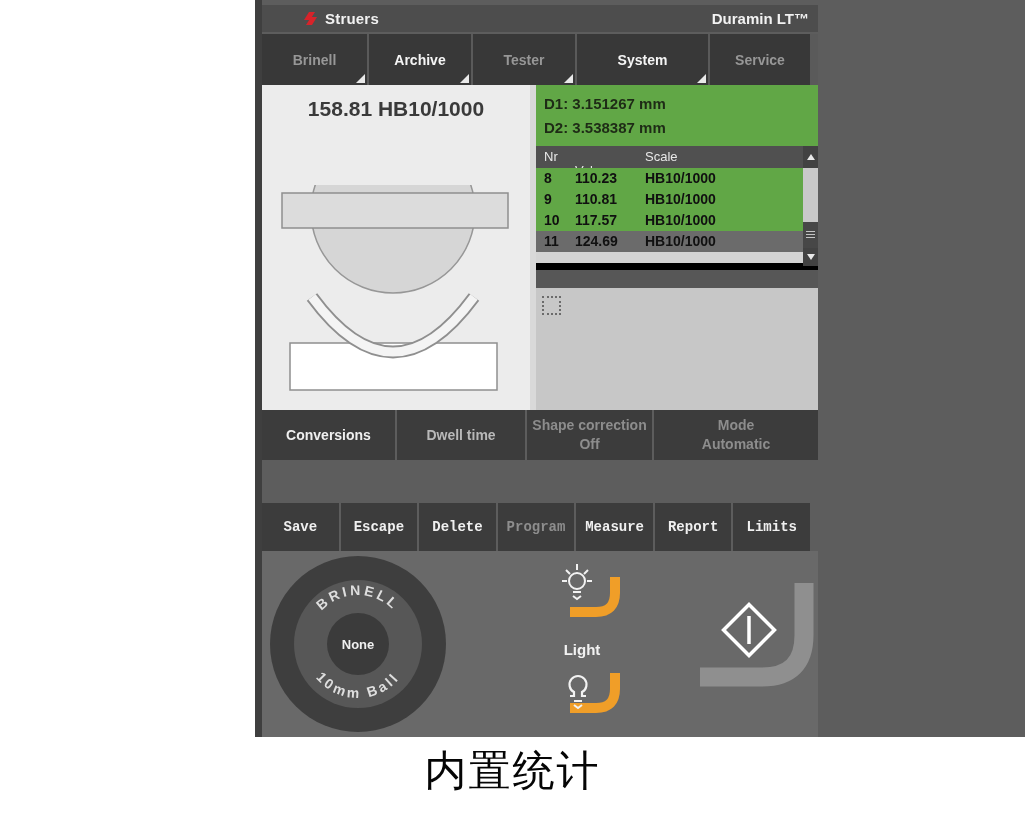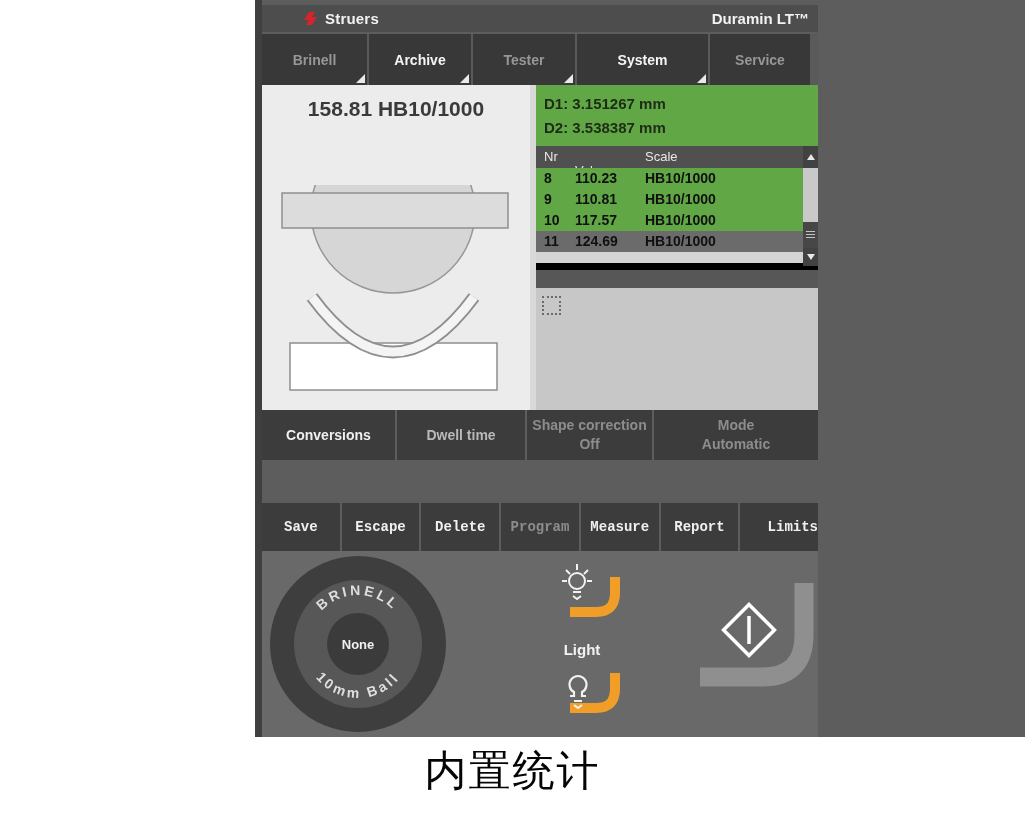--- a/index.html
+++ b/index.html
@@ -68,21 +68,21 @@
          font-size:14px; font-weight:bold; color:#f0f0f0; line-height:19px; }
   .row1 .btn { margin-right:2px; }
   .row1 .btn:last-child { margin-right:0; }
   .btn.semi { color:#b9b9b9; }
   .btn.disabled { color:#8d8d8d; }
   .b1 { width:133px; } .b2 { width:128px; } .b3 { width:125px; } .b4 { flex:1; }
 
   
   .row2 { position:absolute; left:0; top:503px; width:556px; height:48px; display:flex;font-family:Liberation Mono, monospace; }
   .row2 .btn { flex:1; margin-right:2px; font-size:14px; }
-  .row2 .btn:last-child { margin-right:0;align-items:flex-end; }
+  .row2 .btn:last-child { margin-right:8px; }
 
   
   .bottom { position:absolute; left:0; top:551px; width:556px; height:186px; background:#696969; }
   .dial { position:absolute; left:7px; top:4px; width:178px; height:178px; }
   .light-group { position:absolute; left:294px; top:8px; width:66px; height:170px; }
   .light-label { position:absolute; left:0; top:82px; width:52px; text-align:center; color:#f2f2f2; font-size:15px; font-weight:bold; }
   .bulb-on { position:absolute; left:6px; top:2px; }
   .bracket-top { position:absolute; left:12px; top:16px; }
   .bulb-off { position:absolute; left:8px; top:112px; }
   .bracket-bottom { position:absolute; left:12px; top:112px; }

